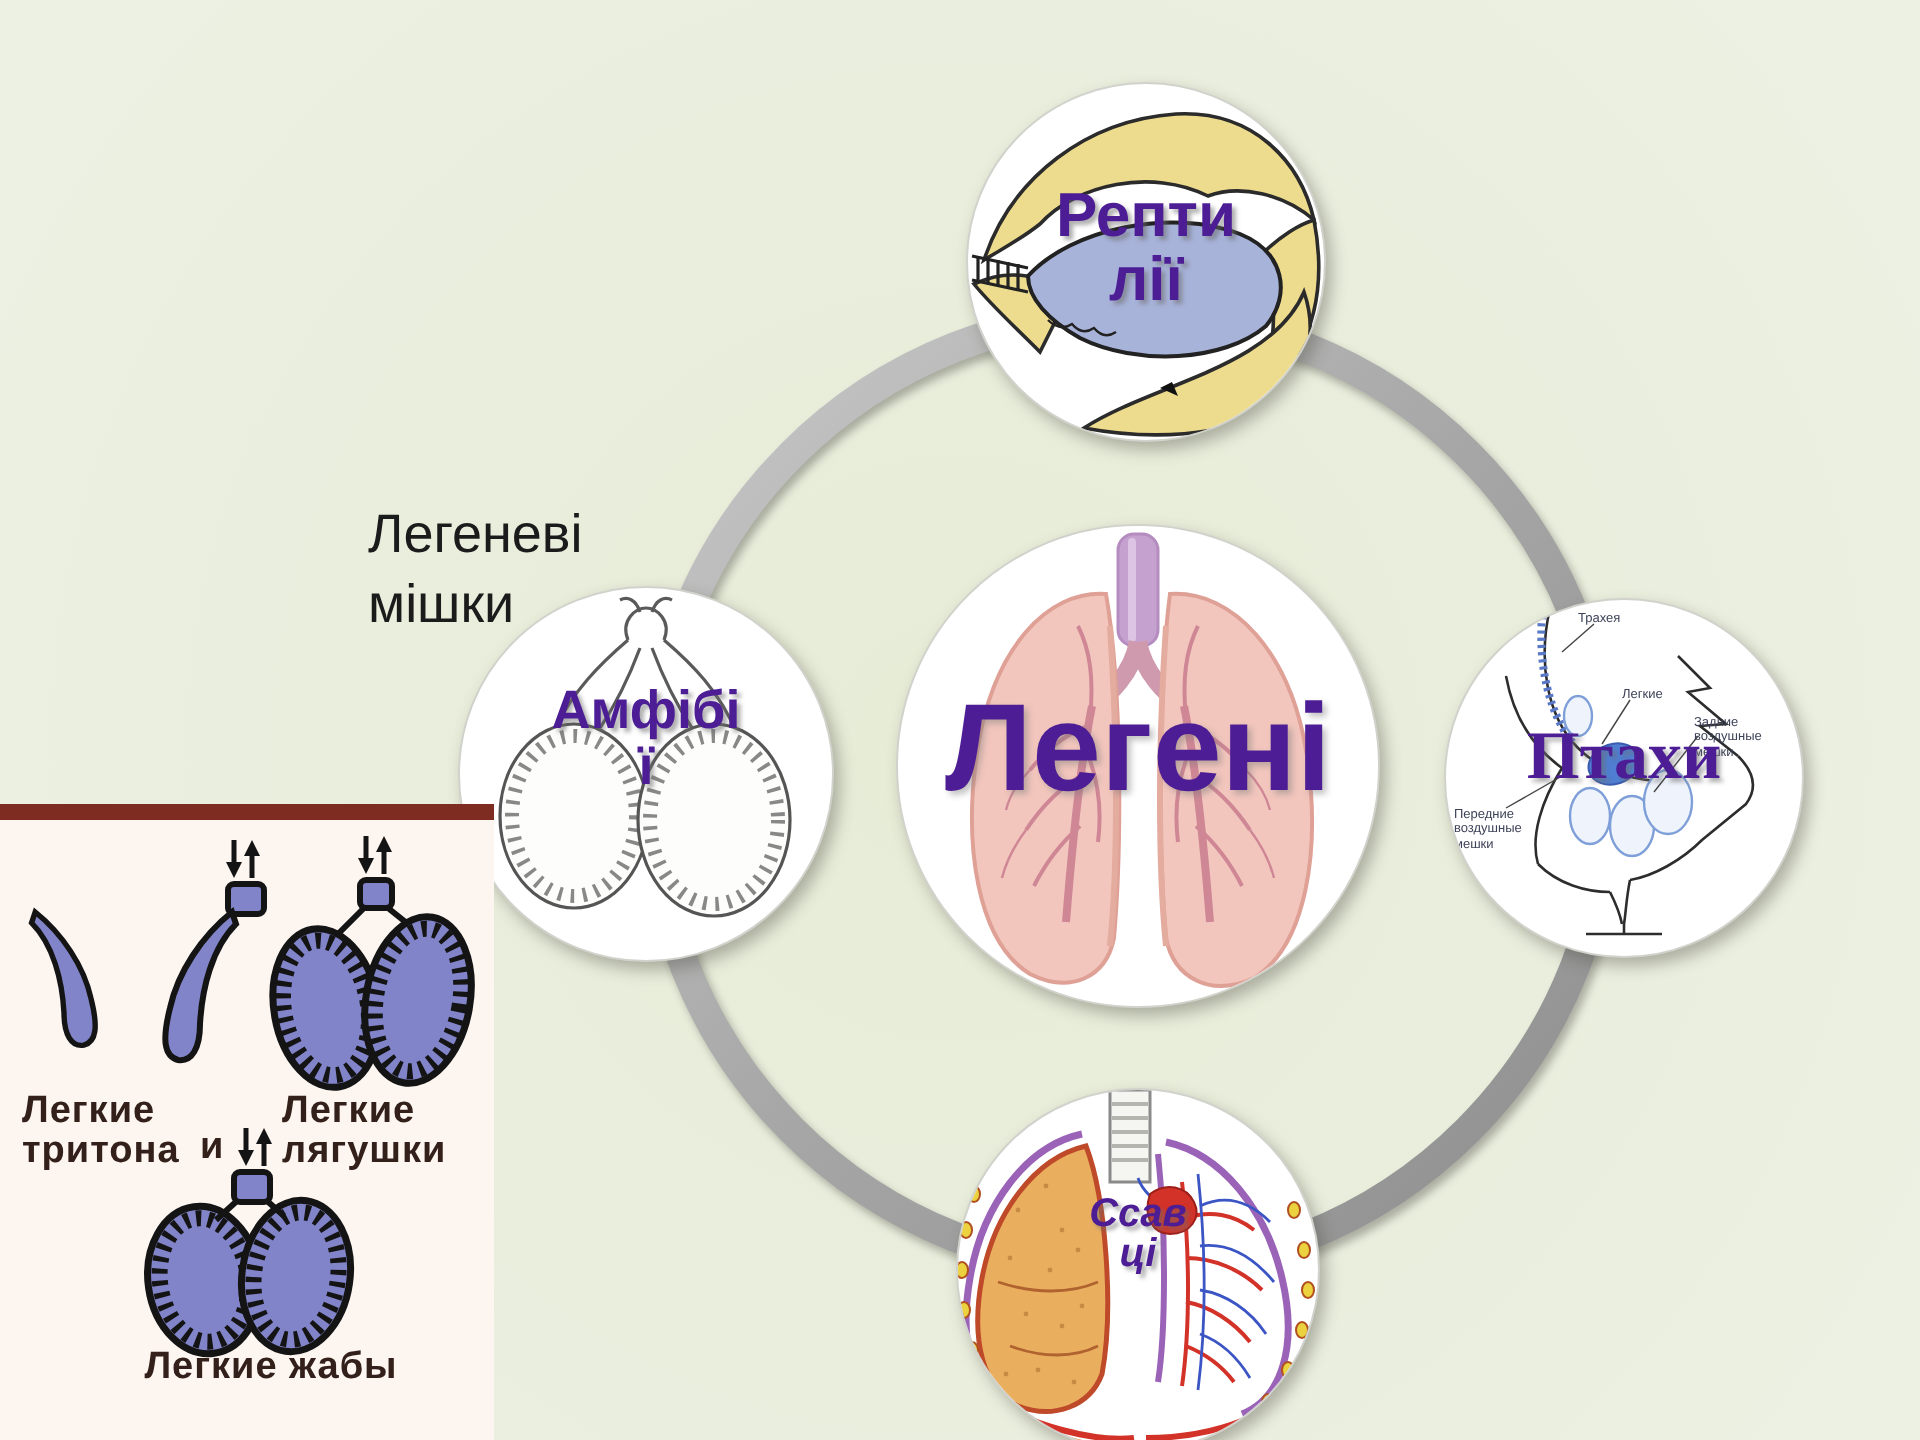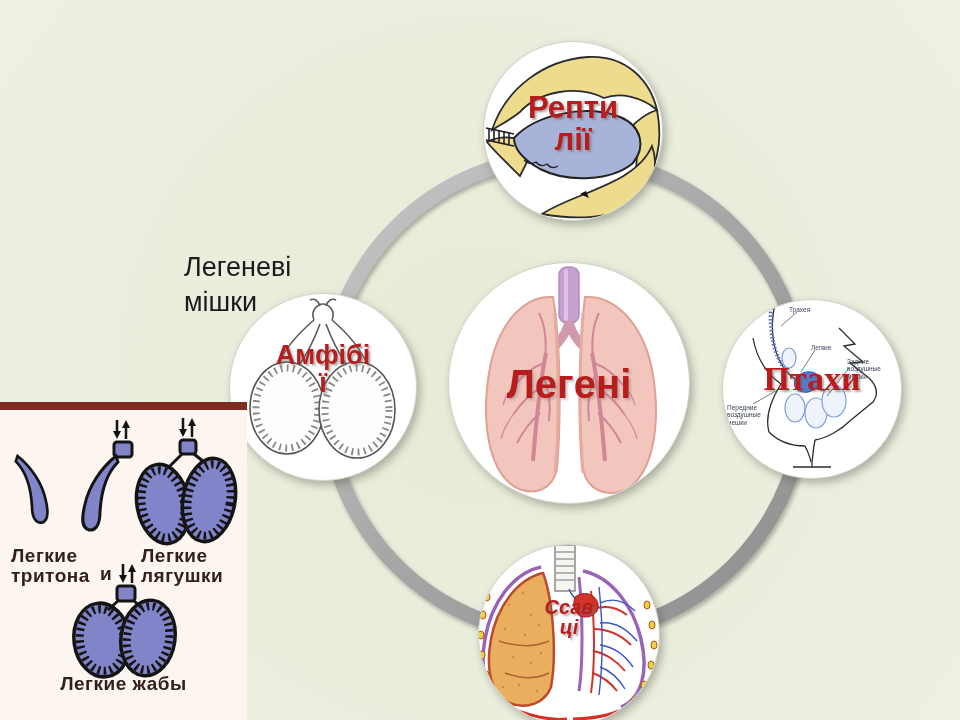--- a/index.html
+++ b/index.html
@@ -10,45 +10,45 @@
   }
   .ring-svg{position:absolute;left:0;top:0;}
   .node{
     position:absolute;border-radius:50%;background:#fff;overflow:hidden;
     border:1px solid #d2d2cc;
     box-shadow:3px 4px 8px rgba(70,70,60,0.38), inset 0 0 0 1px #fff;
   }
   .node svg{position:absolute;left:0;top:0;display:block;}
   .node-label{
     position:absolute;left:0;width:100%;text-align:center;
-    font-weight:bold;color:#b91c1c;white-space:pre-line;line-height:1.02;
+    font-weight:bold;color:#4c1d95;white-space:pre-line;line-height:1.02;
     text-shadow:2px 2px 2px rgba(110,110,110,0.55);
     pointer-events:none;
   }
   .label-reptiles{top:50px;font-size:31px;}
   .label-amphibians{top:48px;font-size:27px;}
   .label-birds{top:62px;font-size:34px;font-family:Liberation Serif, serif;}
   .label-mammals{top:52px;font-size:20px;font-style:italic;}
-  .label-center{top:101px;font-size:40px;text-shadow:2px 2px 3px rgba(120,120,120,0.45);}
+  .label-center{top:80px;font-size:62px;text-shadow:2px 2px 3px rgba(120,120,120,0.45);}
   .side-label{
     position:absolute;left:184px;top:222px;font-size:27px;color:#1b1b1b;
     line-height:1.3;white-space:pre-line;margin-top:28px;
   }
   .photo{
     position:absolute;left:0;top:402px;width:247px;height:318px;background:#fcf5f0;z-index:5;
   }
   .photo svg{position:absolute;left:0;top:0;}
   .photo-caption{
     position:absolute;font-weight:bold;font-size:19px;line-height:1.05;color:#33201a;
     white-space:pre-line;letter-spacing:0.5px;
   }
   .cap-newt{left:11px;top:144px;}
   .cap-conj{left:100px;top:162px;}
   .cap-frog{left:141px;top:144px;}
-  .cap-toad{left:0;top:272px;width:247px;text-align:center;}
+  .cap-toad{left:0;top:272px;width:247px;text-align:center;padding-left:12px;}
   .tiny-label{
     position:absolute;font-size:6.5px;line-height:1.15;color:#3c4258;white-space:pre-line;
   }
   .tl-trachea{left:66px;top:6px;}
   .tl-lungs{left:88px;top:44px;}
   .tl-rear{left:124px;top:58px;text-align:left;}
   .tl-front{left:4px;top:104px;}
   .z2{z-index:2;}
 </style>
 </head>

